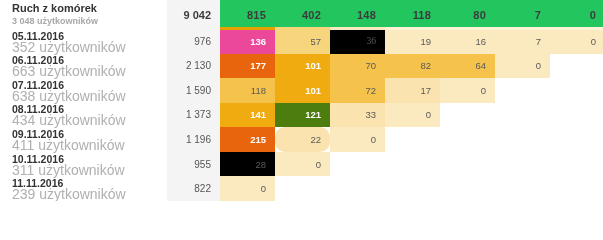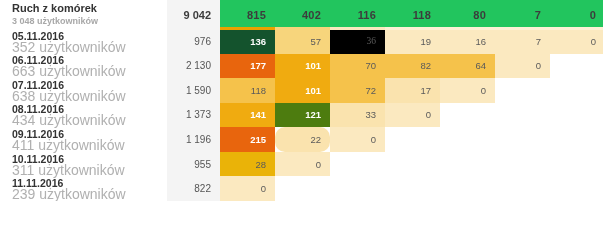--- a/index.html
+++ b/index.html
@@ -137,21 +137,21 @@
       <th class="hdr-total">9 042</th>
       <th class="hdr-cell">
         <span>815</span>
         <span class="hdr-bar" style="background: rgb(232, 162, 0);"></span>
       </th>
       <th class="hdr-cell">
         <span>402</span>
         <span class="hdr-bar" style="background: rgb(247, 213, 124);"></span>
       </th>
       <th class="hdr-cell">
-        <span>116</span>
+        <span>148</span>
         <span class="hdr-bar" style="background: rgb(251, 233, 192);"></span>
       </th>
       <th class="hdr-cell">
         <span>118</span>
         <span class="hdr-bar" style="background: rgb(253, 241, 214);"></span>
       </th>
       <th class="hdr-cell">
         <span>80</span>
         <span class="hdr-bar" style="background: rgb(253, 241, 214);"></span>
       </th>
@@ -165,21 +165,21 @@
       </th>
     </tr>
   </thead>
   <tbody id="table-body">
       <tr class="body-row">
         <td class="cell-label">
           <div class="lbl-date">05.11.2016</div>
           <div class="lbl-sub">352 użytkowników</div>
         </td>
         <td class="cell-total">976</td>
-        <td class="cell-val on-dark" style="background: #14532d; padding-left: 20px;">136</td>
+        <td class="cell-val on-dark" style="background: #ec4899; padding-left: 20px;">136</td>
         <td class="cell-val" style="background: rgb(247, 213, 124);">57</td>
         <td class="cell-val" style="background: #000000; font-family: Liberation Serif, serif;">36</td>
         <td class="cell-val" style="background: rgb(251, 233, 192);">19</td>
         <td class="cell-val" style="background: rgb(251, 233, 192);">16</td>
         <td class="cell-val" style="background: rgb(251, 233, 192);">7</td>
         <td class="cell-val" style="background: rgb(251, 233, 192);">0</td>
       </tr>
       <tr class="body-row">
         <td class="cell-label">
           <div class="lbl-date">06.11.2016</div>
@@ -235,21 +235,21 @@
         <td class="cell-val empty"></td>
         <td class="cell-val empty"></td>
         <td class="cell-val empty"></td>
       </tr>
       <tr class="body-row">
         <td class="cell-label">
           <div class="lbl-date">10.11.2016</div>
           <div class="lbl-sub">311 użytkowników</div>
         </td>
         <td class="cell-total">955</td>
-        <td class="cell-val" style="background: #eab308;">28</td>
+        <td class="cell-val" style="background: #000000;">28</td>
         <td class="cell-val" style="background: rgb(251, 233, 192);">0</td>
         <td class="cell-val empty"></td>
         <td class="cell-val empty"></td>
         <td class="cell-val empty"></td>
         <td class="cell-val empty"></td>
         <td class="cell-val empty"></td>
       </tr>
       <tr class="body-row">
         <td class="cell-label">
           <div class="lbl-date">11.11.2016</div>

